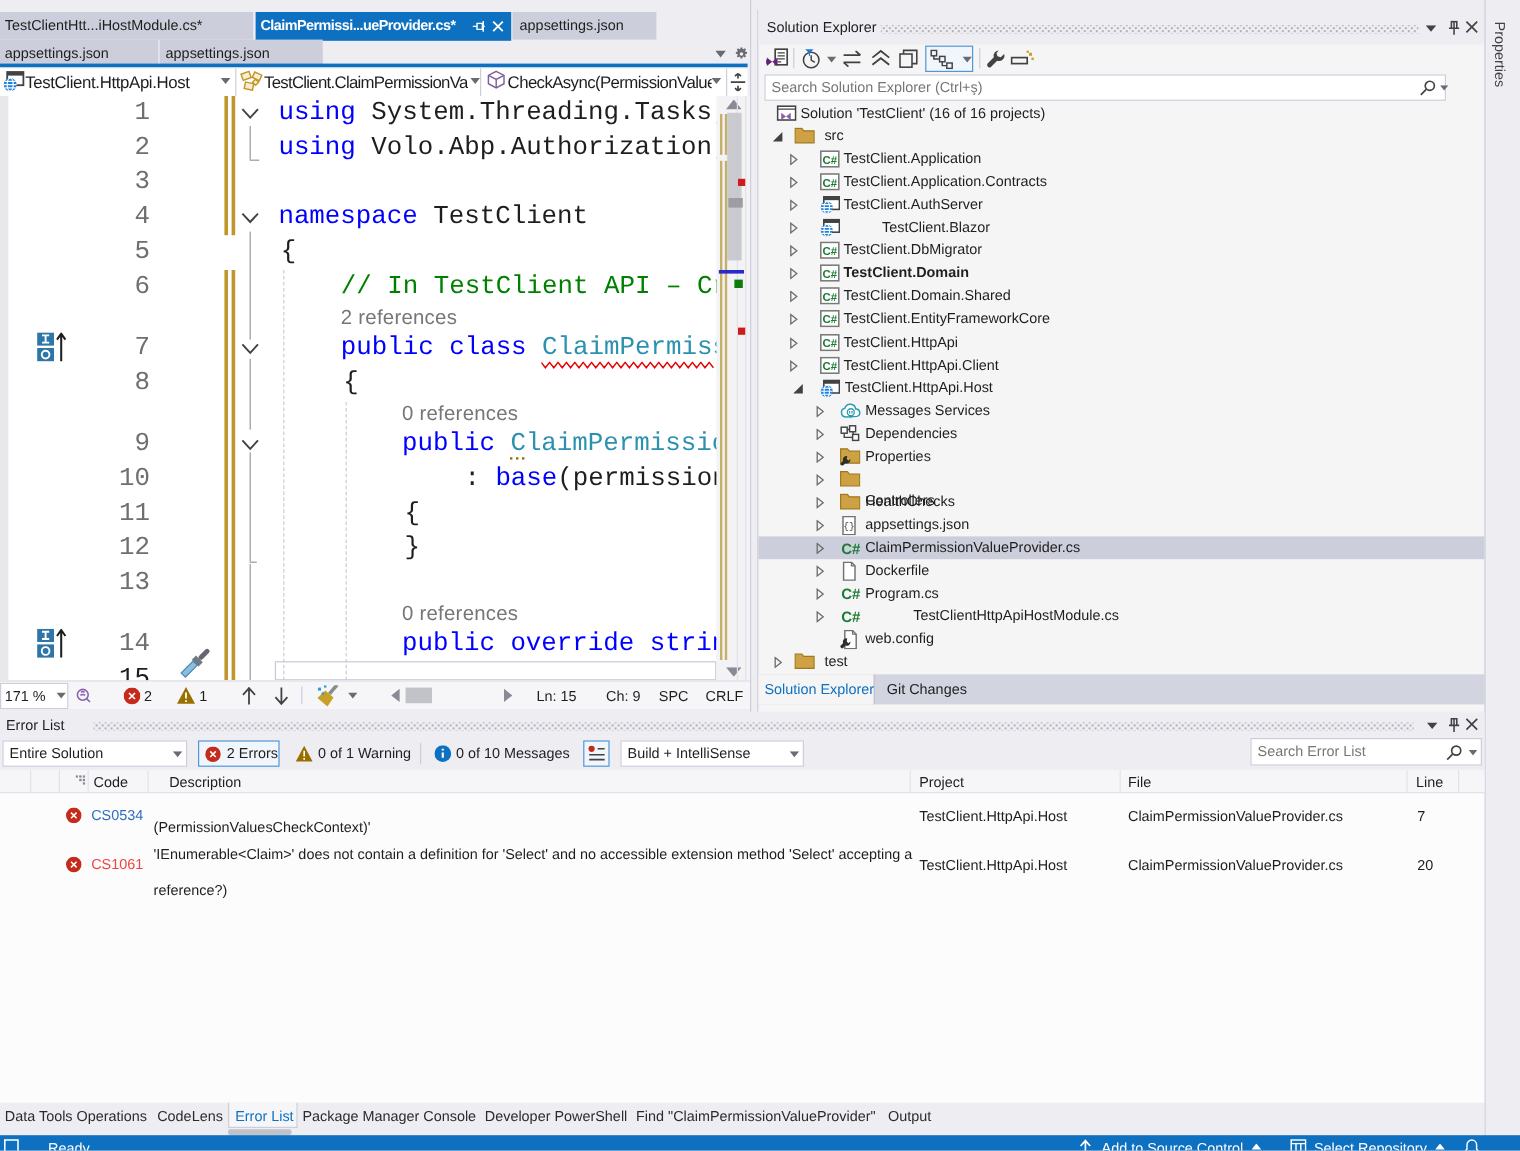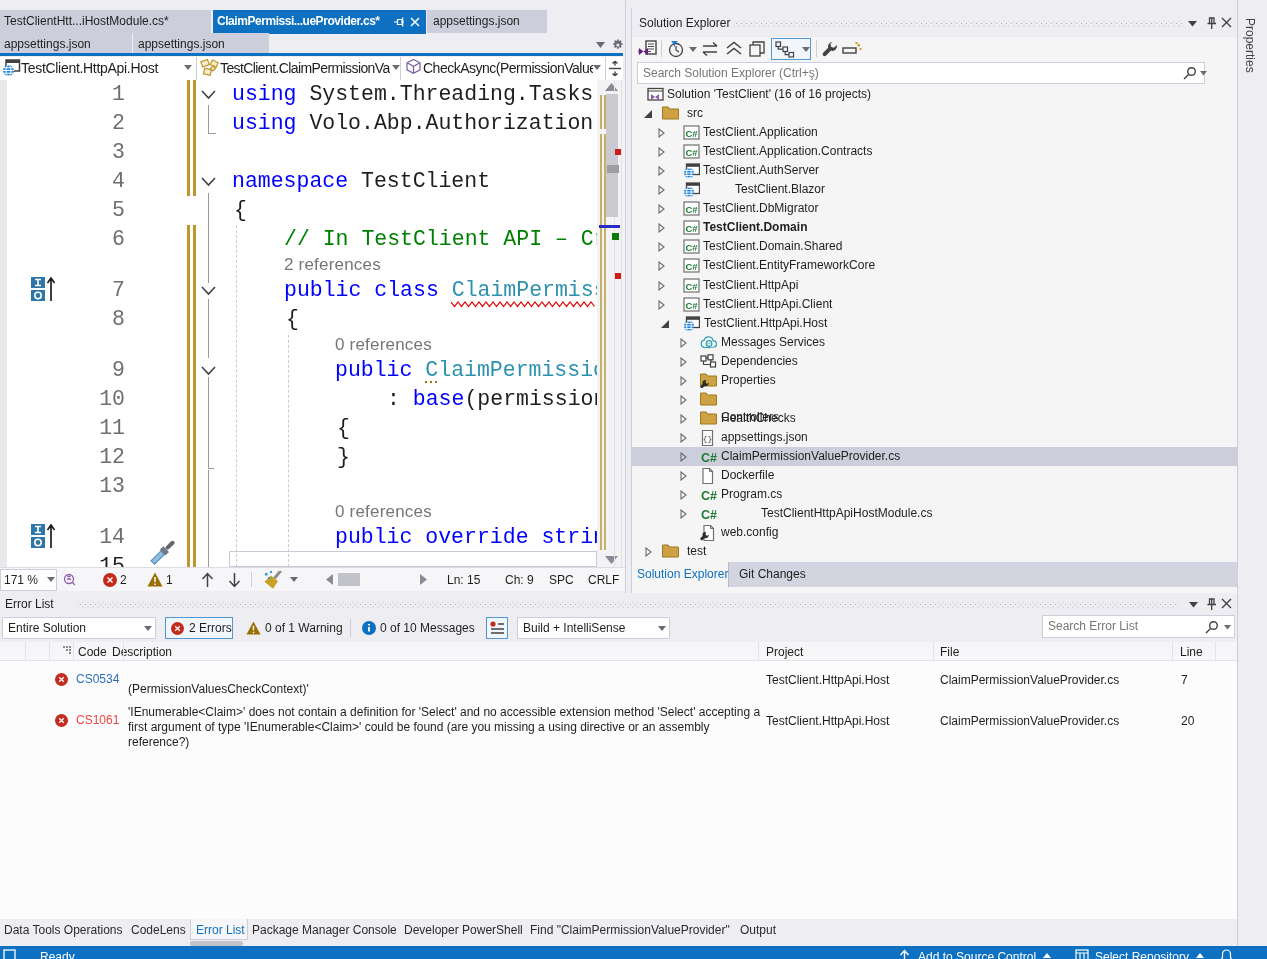--- a/index.html
+++ b/index.html
@@ -652,21 +652,21 @@
           <circle cx="8.5" cy="5.5" r="3.8"></circle>
           <path d="M5.5 8.5 L1 13"></path>
         </g>
       </svg>
   <svg class="abs" style="left:1224px;top:31px;" width="7" height="5" viewBox="0 0 7 5">
         <path d="M0 0 L7 0 L3.5 4.5 Z" fill="#6a6a75"></path>
       </svg>
 
   <div class="abs" style="left:0;top:48px;width:1237px;height:19px;background:#f6f6f8;border-bottom:1px solid #e2e2e8;"></div>
   <div class="abs ui" style="left:78px;top:51px;">Code</div>
-  <div class="abs ui" style="left:112px;top:51px;">Description</div>
+  <div class="abs ui" style="left:141px;top:51px;">Description</div>
   <div class="abs ui" style="left:766px;top:51px;">Project</div>
   <div class="abs ui" style="left:940px;top:51px;text-align:right;">File</div>
   <div class="abs ui" style="left:1180px;top:51px;">Line</div>
   <svg class="abs" style="left:63px;top:52px;" width="8" height="8" viewBox="0 0 8 8">
         <g fill="#8a8a96">
           <rect x="0" y="0" width="2" height="2"></rect>
           <rect x="3" y="0" width="2" height="2"></rect>
           <rect x="6" y="0" width="2" height="2"></rect>
           <rect x="3" y="3" width="2" height="2"></rect>
           <rect x="6" y="3" width="2" height="2"></rect>
@@ -690,21 +690,20 @@
   <div class="abs ui" style="left:128px;top:88px;">(PermissionValuesCheckContext)'</div>
   <div class="abs ui" style="left:766px;top:79px;">TestClient.HttpApi.Host</div>
   <div class="abs ui" style="left:940px;top:79px;">ClaimPermissionValueProvider.cs</div>
   <div class="abs ui" style="left:1181px;top:79px;">7</div>
   <svg class="abs" style="left:55px;top:120px;" width="13" height="13" viewBox="0 0 14 14">
         <circle cx="7" cy="7" r="7" fill="#c42b1c"></circle>
         <path d="M4.5 4.5 L9.5 9.5 M9.5 4.5 L4.5 9.5" stroke="#fff" stroke-width="1.4"></path>
       </svg>
   <div class="abs ui" style="left:76px;top:119px;color:#ef4444;">CS1061</div>
   <div class="abs ui" style="left:128px;top:111px;">'IEnumerable&lt;Claim&gt;' does not contain a definition for 'Select' and no accessible extension method 'Select' accepting a</div>
-  <div class="abs ui" style="left:128px;top:126px;">first argument of type 'IEnumerable&lt;Claim&gt;' could be found (are you missing a using directive or an assembly</div>
   <div class="abs ui" style="left:128px;top:141px;">reference?)</div>
   <div class="abs ui" style="left:766px;top:120px;">TestClient.HttpApi.Host</div>
   <div class="abs ui" style="left:940px;top:120px;">ClaimPermissionValueProvider.cs</div>
   <div class="abs ui" style="left:1181px;top:120px;">20</div>
 </div>
 
 <div class="abs" id="btabs" style="left:0;top:919px;width:1237px;height:27px;background:#eeeef2;">
   <div class="abs ui" style="left:4px;top:4px;color:#2b2b2b;">Data Tools Operations</div>
   <div class="abs ui" style="left:131px;top:4px;color:#2b2b2b;">CodeLens</div>
   <div class="abs" style="left:190px;top:0px;width:58px;height:21px;background:#f6f6f8;border:1px solid #cccedb;border-top:none;"></div>

